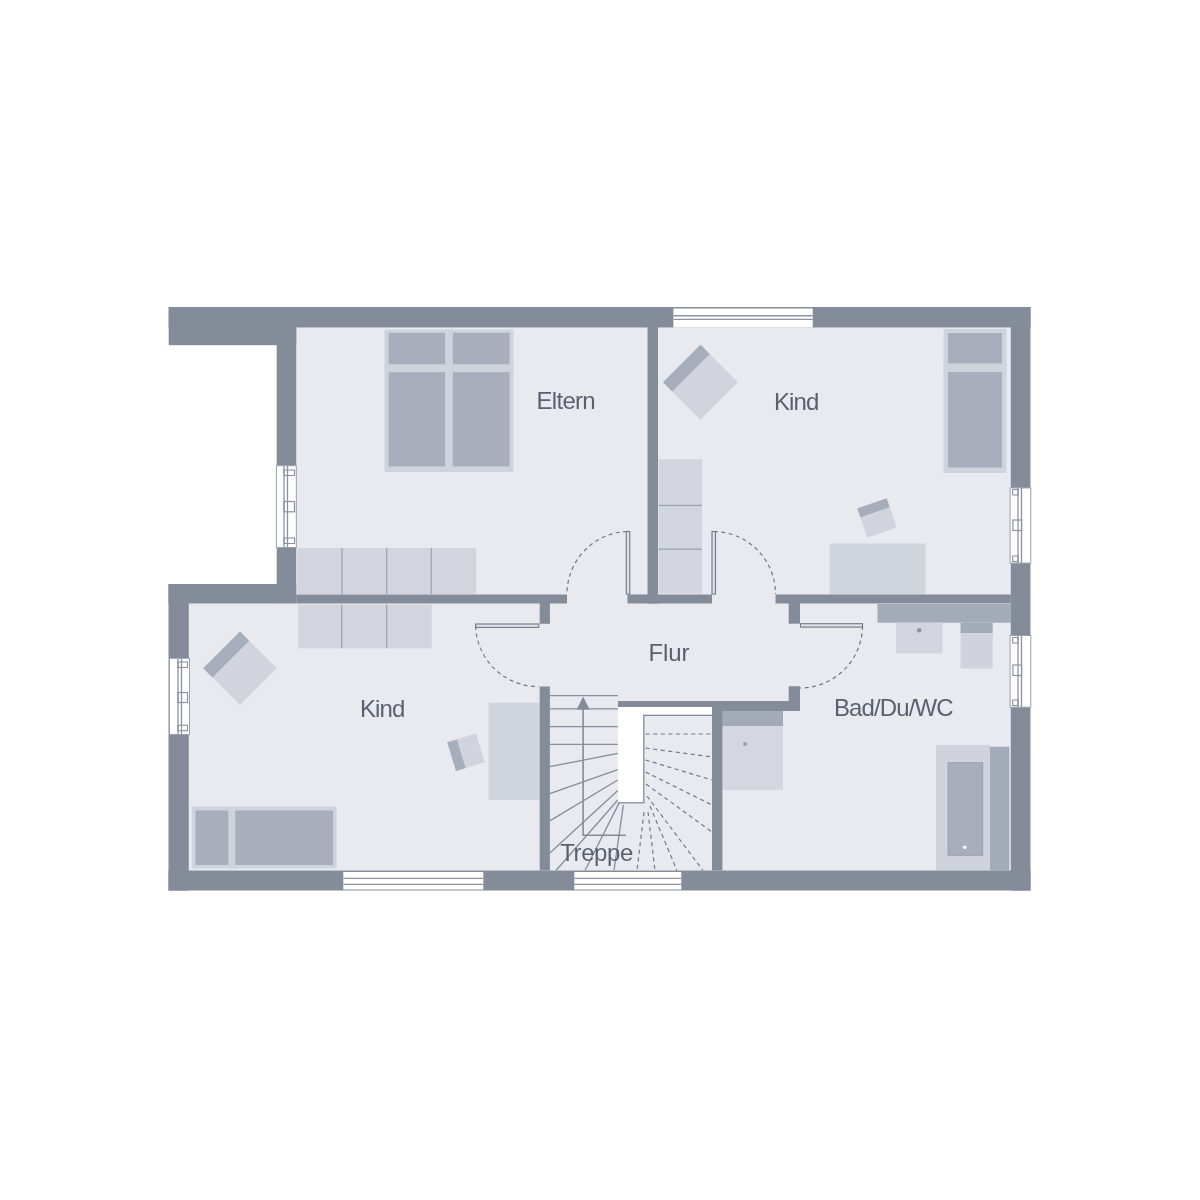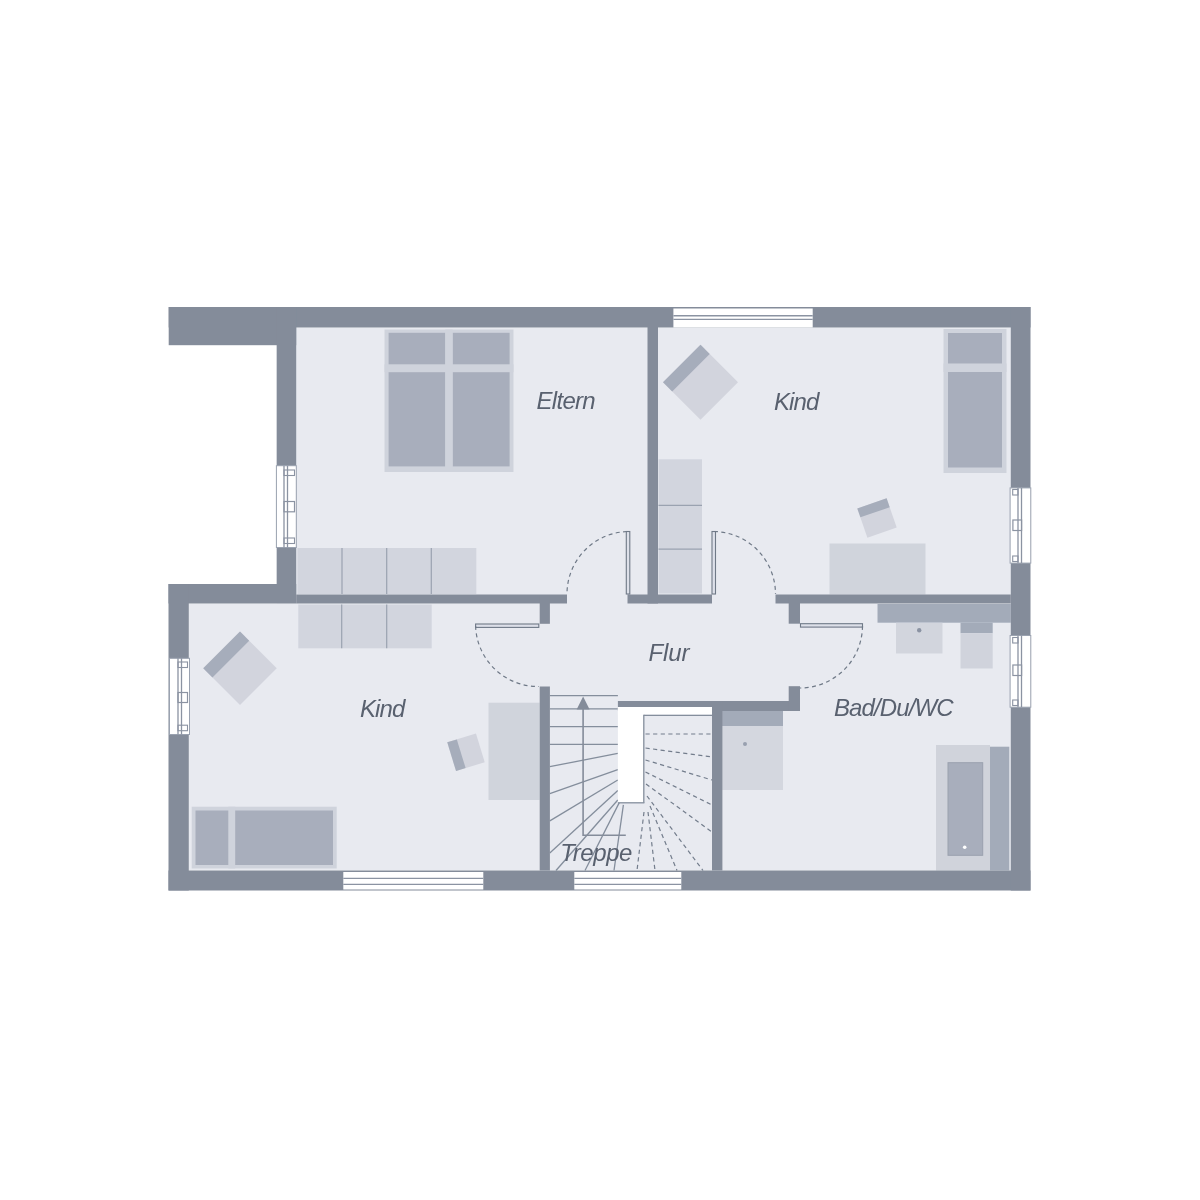--- a/index.html
+++ b/index.html
@@ -1,16 +1,16 @@
 <!DOCTYPE html>
 <html><head>
 <meta charset="utf-8">
 <style>
   html,body{margin:0;padding:0;background:#ffffff;}
-  .wrap{width:1200px;height:1200px;position:relative;background:#ffffff;font-style:italic;}
+  .wrap{width:1200px;height:1200px;position:relative;background:#ffffff;}
   text{font-family:"Liberation Sans",sans-serif;fill:#59616f;}
 </style>
 </head>
 <body>
 <div class="wrap">
 
 <svg width="1200" height="1200" viewBox="0 0 1200 1200">
 
   <rect x="0" y="0" width="1200" height="1200" fill="#ffffff"></rect>
 

